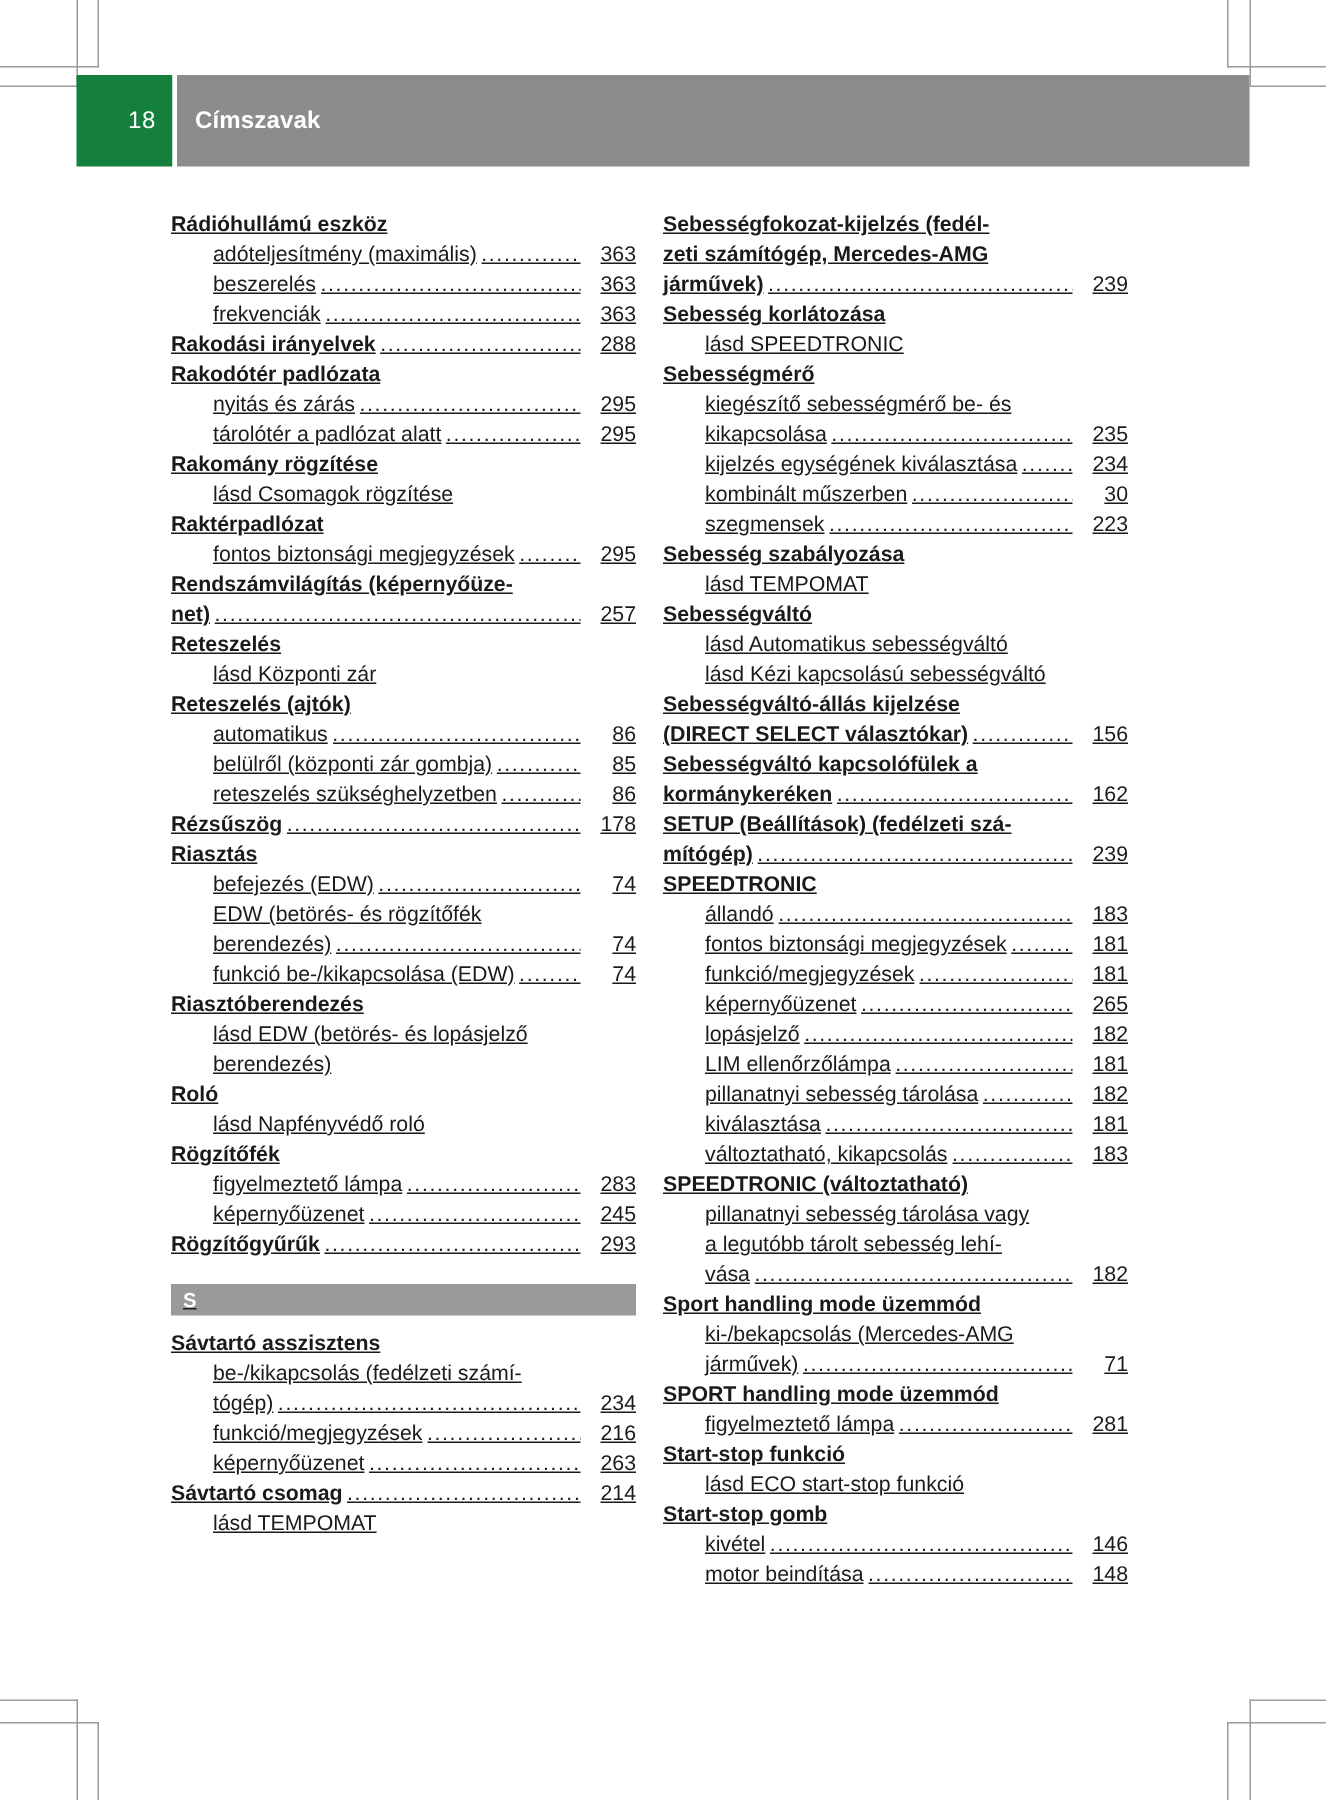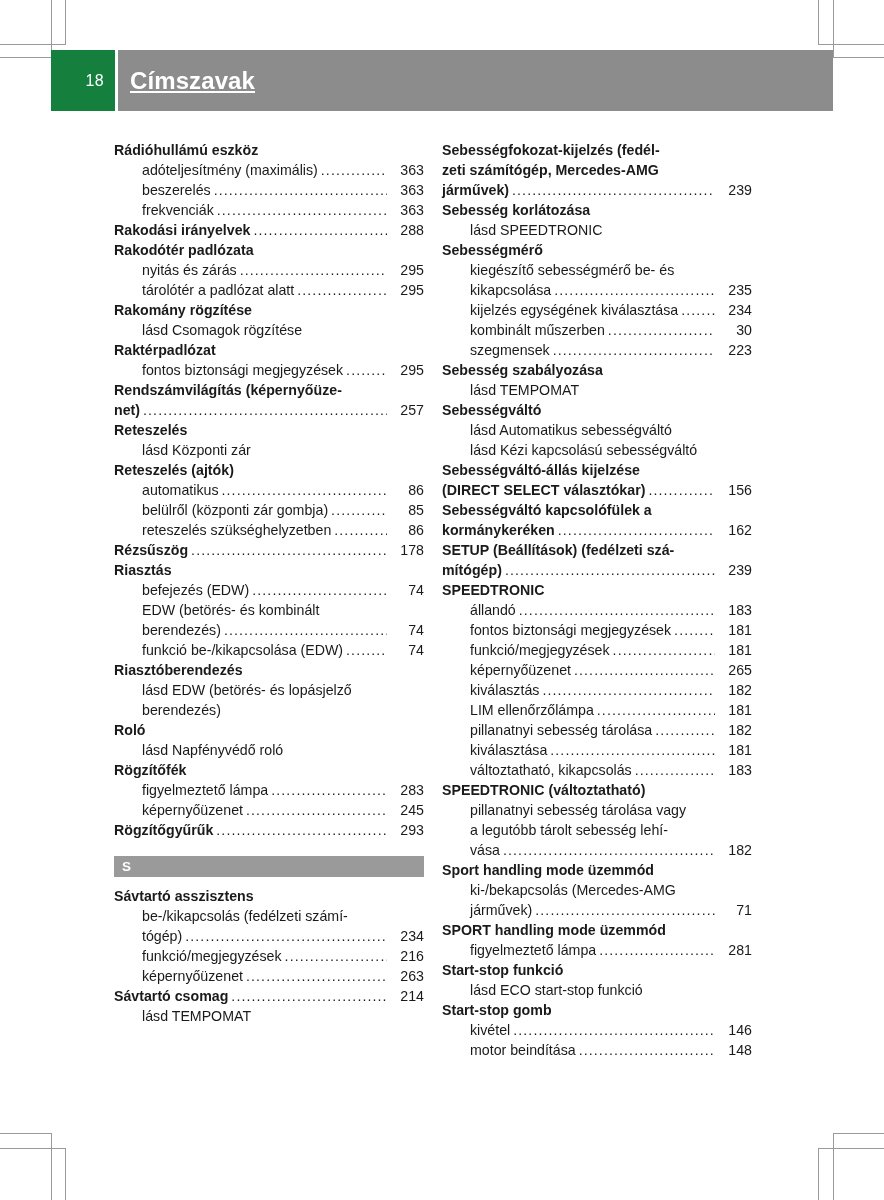--- a/index.html
+++ b/index.html
@@ -55,33 +55,33 @@
   .header-title-block {
     flex: 1;
     background: #8c8c8c;
     display: flex;
     align-items: center;
     box-sizing: border-box;
     padding-left: 12px;
   }
   .header-title {
     color: #ffffff;
-    font-size: 24px;
+    font-size: 16px;
     font-weight: bold;
     letter-spacing: 0.1px;
-    text-decoration: underline;
   }
 
   
   .index-body {
     position: absolute;
     left: 0;
     top: 140px;
     width: 803px;
     display: flex;
+    text-decoration: underline;
   }
   .col {
     width: 310px;
     font-size: 14.2px;
   }
   .col-left { margin-left: 114px; }
   .col-right { margin-left: 18px; }
 
   
   .letter-band {
@@ -278,21 +278,21 @@
       <div class="entry entry-head entry-nonum">
         <span class="entry-text">Riasztás</span>
         <span class="pageno"></span>
       </div>
       <div class="entry entry-sub">
         <span class="entry-text">befejezés (EDW)</span>
         <span class="leader"></span>
         <span class="pageno">74</span>
       </div>
       <div class="entry entry-sub entry-nonum entry-noleader">
-        <span class="entry-text">EDW (betörés- és kombinált</span>
+        <span class="entry-text">EDW (betörés- és rögzítőfék</span>
         <span class="pageno"></span>
       </div>
       <div class="entry entry-sub">
         <span class="entry-text">berendezés)</span>
         <span class="leader"></span>
         <span class="pageno">74</span>
       </div>
       <div class="entry entry-sub">
         <span class="entry-text">funkció be-/kikapcsolása (EDW)</span>
         <span class="leader"></span>
@@ -488,21 +488,21 @@
         <span class="entry-text">funkció/megjegyzések</span>
         <span class="leader"></span>
         <span class="pageno">181</span>
       </div>
       <div class="entry entry-sub">
         <span class="entry-text">képernyőüzenet</span>
         <span class="leader"></span>
         <span class="pageno">265</span>
       </div>
       <div class="entry entry-sub">
-        <span class="entry-text">kiválasztás</span>
+        <span class="entry-text">lopásjelző</span>
         <span class="leader"></span>
         <span class="pageno">182</span>
       </div>
       <div class="entry entry-sub">
         <span class="entry-text">LIM ellenőrzőlámpa</span>
         <span class="leader"></span>
         <span class="pageno">181</span>
       </div>
       <div class="entry entry-sub">
         <span class="entry-text">pillanatnyi sebesség tárolása</span>

